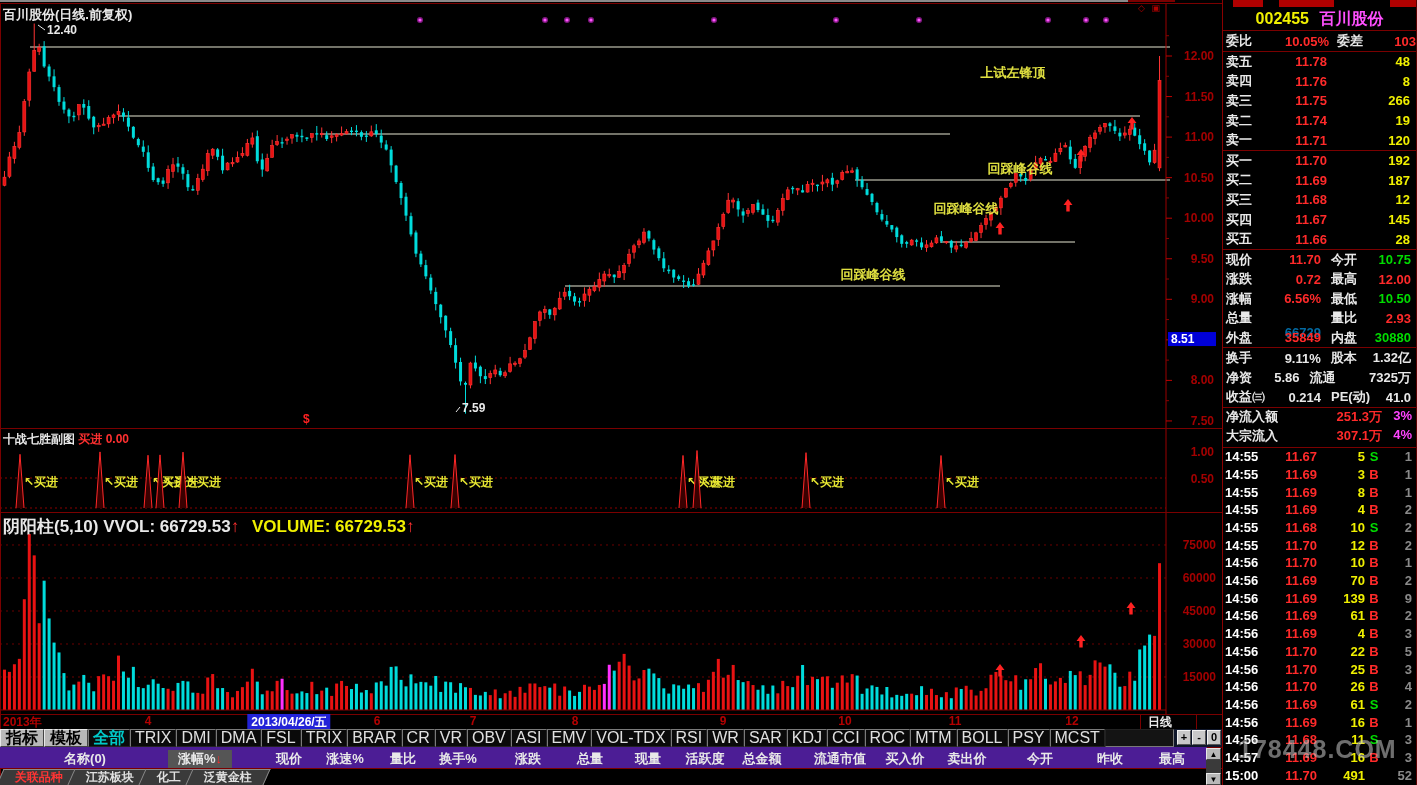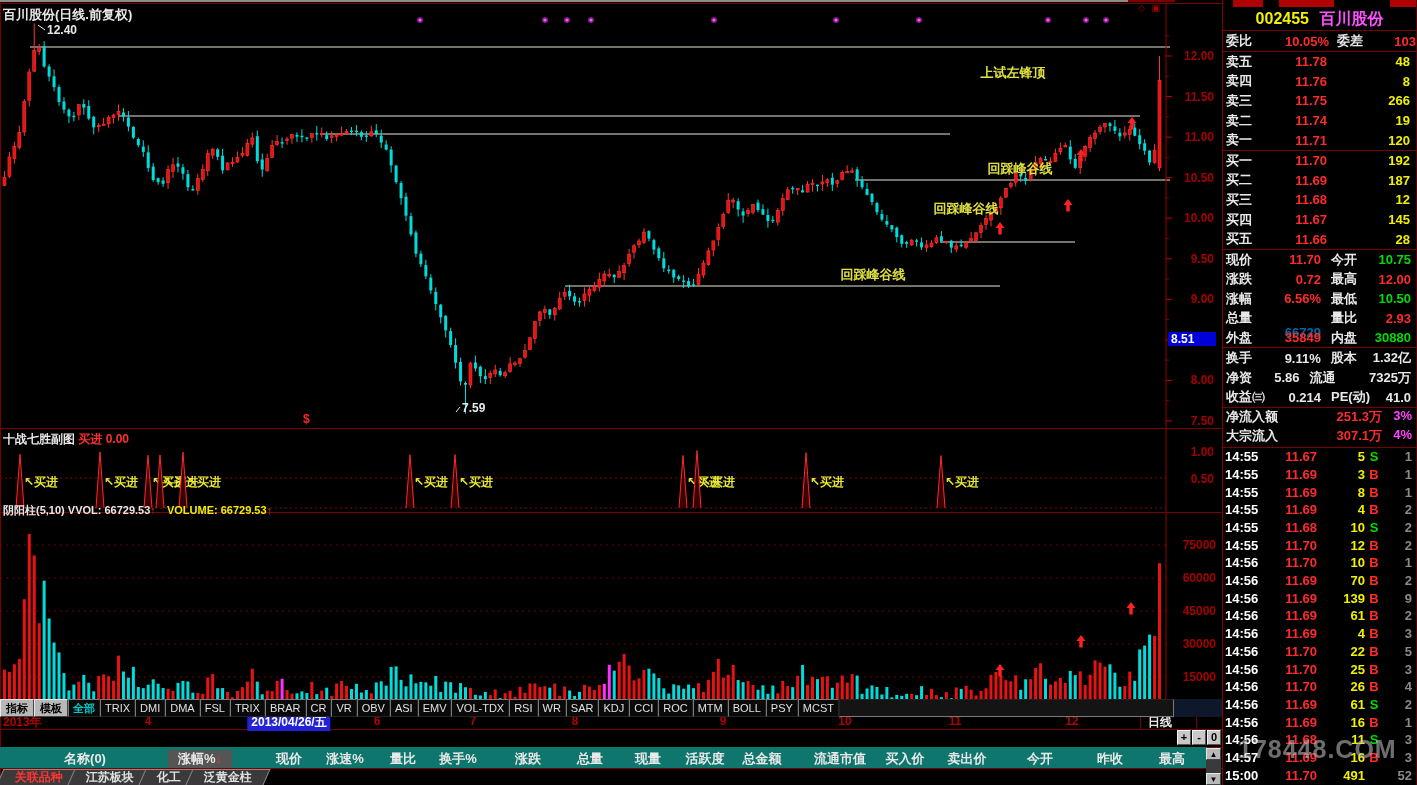--- a/index.html
+++ b/index.html
@@ -12,28 +12,28 @@
 
 .ptitle{position:absolute;font-size:13px;font-weight:bold;white-space:nowrap;z-index:5}
 .ptitle .w{color:#e8e8e8}.ptitle .r{color:#ff3030}.ptitle .y{color:#f0f000}
 
 #dax{position:absolute;left:0;top:714px;width:1222px;height:15px;font-size:12px;font-weight:bold}
 #dax .dtick{position:absolute;top:0;color:#b40000;transform:translateX(-50%)}
 #dax .year{position:absolute;left:3px;top:0;color:#b40000}
 #dax .hl{position:absolute;top:0;background:#2222d8;color:#fff;padding:0 4px;transform:translateX(-50%)}
 #dax .period{position:absolute;top:0;color:#e8e8e8}
 
-#tabbar{position:absolute;left:0;top:699px;width:1222px;height:18px;display:flex;align-items:stretch;font-size:11px;background:#0f172a}
+#tabbar{position:absolute;left:0;top:729px;width:1222px;height:18px;display:flex;align-items:stretch;font-size:16px;background:#0f172a}
 .tbtn{background:#b8b8b8;color:#000;border:1px solid;border-color:#e8e8e8 #444 #444 #e8e8e8;padding:0 5px;line-height:16px;font-weight:bold}
 .itab{background:#0a0a0a;color:#e0e0e0;border:1px solid;border-color:#7a7a7a #222 #222 #7a7a7a;padding:0 4px;line-height:16px;white-space:nowrap}
 .itab.all{color:#00c8c8;font-weight:bold}
 #tabfill{flex:1;background:#141414;border:1px solid;border-color:#222 #7a7a7a #7a7a7a #222;margin-right:48px}
 .zbtn{position:absolute;top:730px;width:14px;height:15px;background:#c8c8c8;color:#000;border:1px solid;border-color:#f0f0f0 #555 #555 #f0f0f0;font-size:11px;font-weight:bold;text-align:center;line-height:13px}
 
-#heads{position:absolute;left:0;top:747px;width:1207px;height:21px;font-size:13px;font-weight:bold;background:#0f766e}
+#heads{position:absolute;left:0;top:747px;width:1207px;height:21px;font-size:13px;font-weight:bold;background:#4c1d95}
 #heads .h{position:absolute;top:3px;color:#e8e8e8;transform:translateX(-50%);white-space:nowrap}
 #heads .h.sorted{background:#555;padding:0 10px}
 #heads .h .sic{color:#ff2a2a}
 
 #btabs{position:absolute;left:0;top:769px;width:1175px;height:16px;display:flex}
 .btab{position:relative;height:16px;margin-right:-7px;padding:0 14px;background:#3a3a3a;border:1px solid #8a8a8a;border-bottom:none;transform:skewX(-24deg);font-size:12px;font-weight:bold;line-height:15px}
 .btab span{display:inline-block;transform:skewX(24deg);color:#e0e0e0;white-space:nowrap}
 .btab.active span{color:#ff3434}
 
 #vscroll{position:absolute;left:1206px;top:748px;width:15px;height:37px;background:#3a3a3a}
@@ -904,21 +904,21 @@
       <path d="M1081 123 l-4.5 6 h2.8 v6.5 h3.4 v-6.5 h2.8 z" fill="#ff2222"></path>
       <path d="M1131 90 l-4.5 6 h2.8 v6.5 h3.4 v-6.5 h2.8 z" fill="#ff2222"></path>
     </svg>
 
   <div class="ptitle" style="left:3px;top:6px"><span class="w">百川股份(日线.前复权)</span></div>
   <div class="ptitle" style="left:3px;top:431px;font-size:12px">
     <span class="w">十战七胜副图</span>
     <span class="r">买进</span>
     <span class="r">0.00</span>
   </div>
-  <div class="ptitle" style="left:3px;top:503px;font-size:11px">
+  <div class="ptitle" style="left:3px;top:515px;font-size:17px">
     <span class="w">阴阳柱(5,10) VVOL: 66729.53</span><span class="r">↑</span>
     <span class="y" style="margin-left:8px">VOLUME: 66729.53</span><span class="r">↑</span>
   </div>
 
   <div class="sep" style="left:0;top:3px;width:1222px"></div>
   <div class="sep" style="left:0;top:428px;width:1222px"></div>
   <div class="sep" style="left:0;top:512px;width:1222px"></div>
   <div class="sep" style="left:0;top:714px;width:1222px"></div>
   <div class="sep" style="left:0;top:729px;width:1222px"></div>
   <div class="sep" style="left:0;top:747px;width:1222px"></div>

